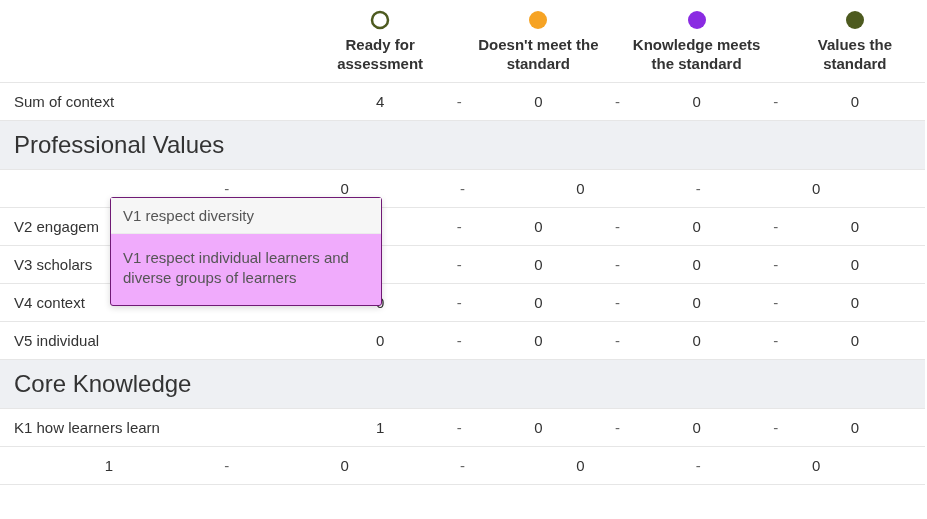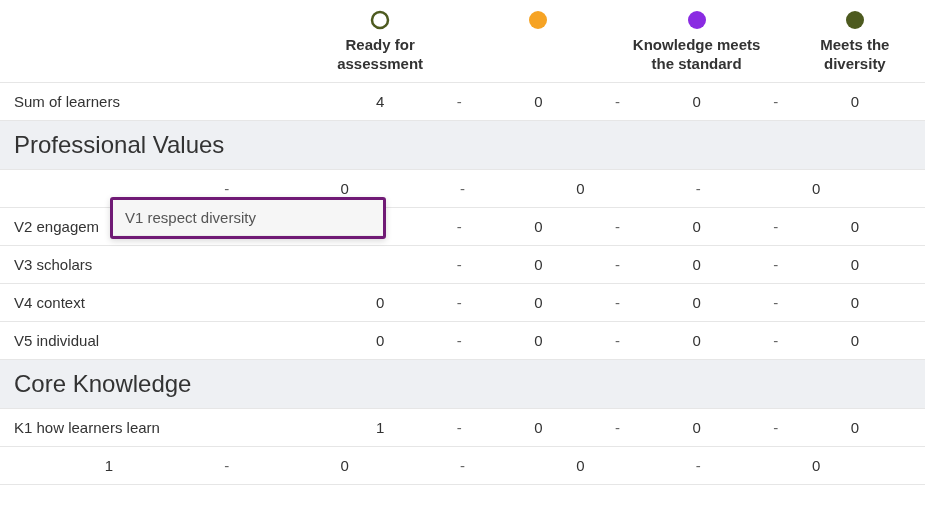--- a/index.html
+++ b/index.html
@@ -7,21 +7,21 @@
   .head{display:flex;border-bottom:1px solid #e6e6e6}
   .rowlabel{width:310px;flex:0 0 310px;padding:10px 14px;box-sizing:border-box}
   .cols{flex:1;display:flex}
   .col{flex:1;text-align:center;padding:8px 6px;box-sizing:border-box}
   .sep{width:18px;flex:0 0 18px;text-align:center;color:#666;padding-top:10px}
   .hlabel{font-weight:600;color:#333;line-height:1.25}
   .icon{display:block;margin:2px auto 6px auto}
   .row{display:flex;border-bottom:1px solid #e6e6e6}
   .row .rowlabel{color:#333}
   .section{background:#eef0f3;font-size:24px;font-weight:400;color:#333}
-  .tooltip{position:absolute;background:#f0abfc;border:3px solid #701a75;box-shadow:0 2px 6px rgba(0,0,0,0.15);border-radius:3px;width:270px;left:110px;top:197px;z-index:5;color:#555}
+  .tooltip{position:absolute;background:#f0abfc;border:1px solid #701a75;box-shadow:0 2px 6px rgba(0,0,0,0.15);border-radius:3px;width:270px;left:110px;top:197px;z-index:5;color:#555}
   .ttitle{padding:9px 12px;background:#f6f6f6;border-bottom:1px solid #ececec}
   .tbody{padding:14px 12px 16px 12px;line-height:1.35}
   .cellv{padding-top:10px;padding-bottom:10px}
   .wrap{position:relative}
 </style>
 </head>
 <body>
 <div class="wrap">
 
 <div class="head">
@@ -31,40 +31,41 @@
       <svg class="icon" width="20" height="20">
             <circle cx="10" cy="10" r="8" fill="none" stroke="#4d5a1f" stroke-width="2.5"></circle>
           </svg>
       <div class="hlabel">Ready for assessment</div>
     </div>
     <div class="sep"></div>
     <div class="col">
       <svg class="icon" width="20" height="20">
             <circle cx="10" cy="10" r="9" fill="#f6a324"></circle>
           </svg>
+      <div class="hlabel">Doesn't meet the standard</div>
     </div>
     <div class="sep"></div>
     <div class="col">
       <svg class="icon" width="20" height="20">
             <circle cx="10" cy="10" r="9" fill="#8a2be2"></circle>
           </svg>
       <div class="hlabel">Knowledge meets the standard</div>
     </div>
     <div class="sep"></div>
     <div class="col">
       <svg class="icon" width="20" height="20">
             <circle cx="10" cy="10" r="9" fill="#4d5a1f"></circle>
           </svg>
-      <div class="hlabel">Meets the diversity</div>
+      <div class="hlabel">Values the standard</div>
     </div>
   </div>
 </div>
 
 <div class="row">
-  <div class="rowlabel">Sum of learners</div>
+  <div class="rowlabel">Sum of context</div>
   <div class="cols">
     <div class="col cellv">4</div>
     <div class="sep cellv">-</div>
     <div class="col cellv">0</div>
     <div class="sep cellv">-</div>
     <div class="col cellv">0</div>
     <div class="sep cellv">-</div>
     <div class="col cellv">0</div>
   </div>
 </div>
@@ -156,15 +157,16 @@
     <div class="col cellv">0</div>
     <div class="sep cellv">-</div>
     <div class="col cellv">0</div>
     <div class="sep cellv">-</div>
     <div class="col cellv">0</div>
   </div>
 </div>
 
 <div class="tooltip">
   <div class="ttitle">V1 respect diversity</div>
+  <div class="tbody">V1 respect individual learners and diverse groups of learners</div>
 </div>
 
 </div>
 
 </body></html>

